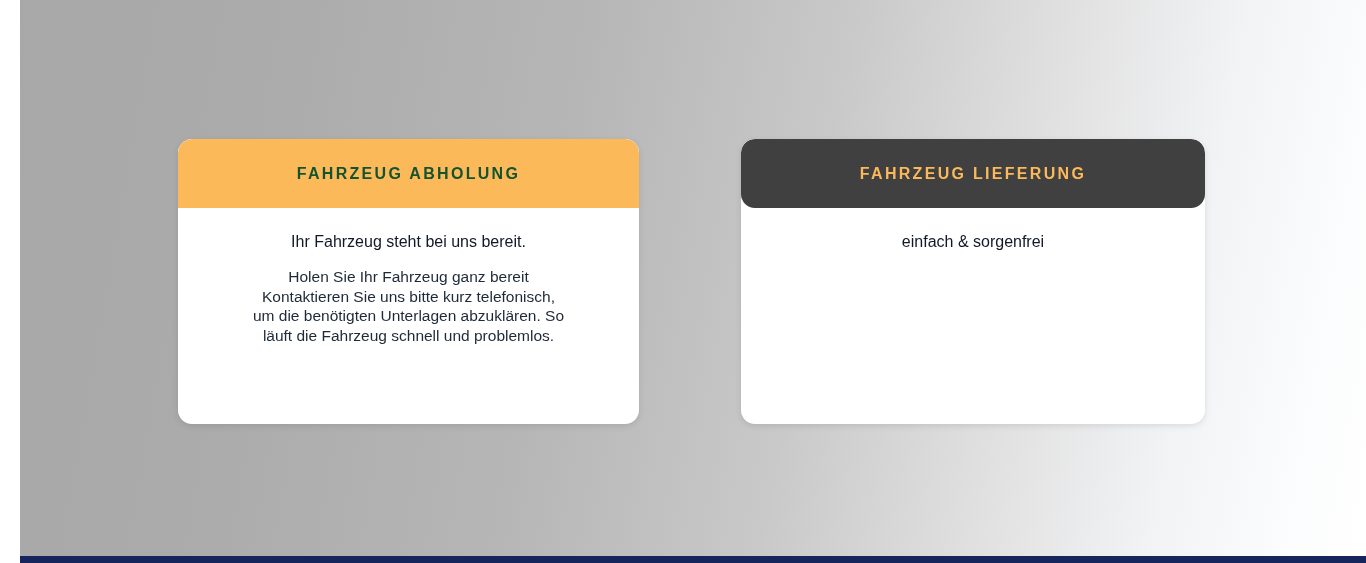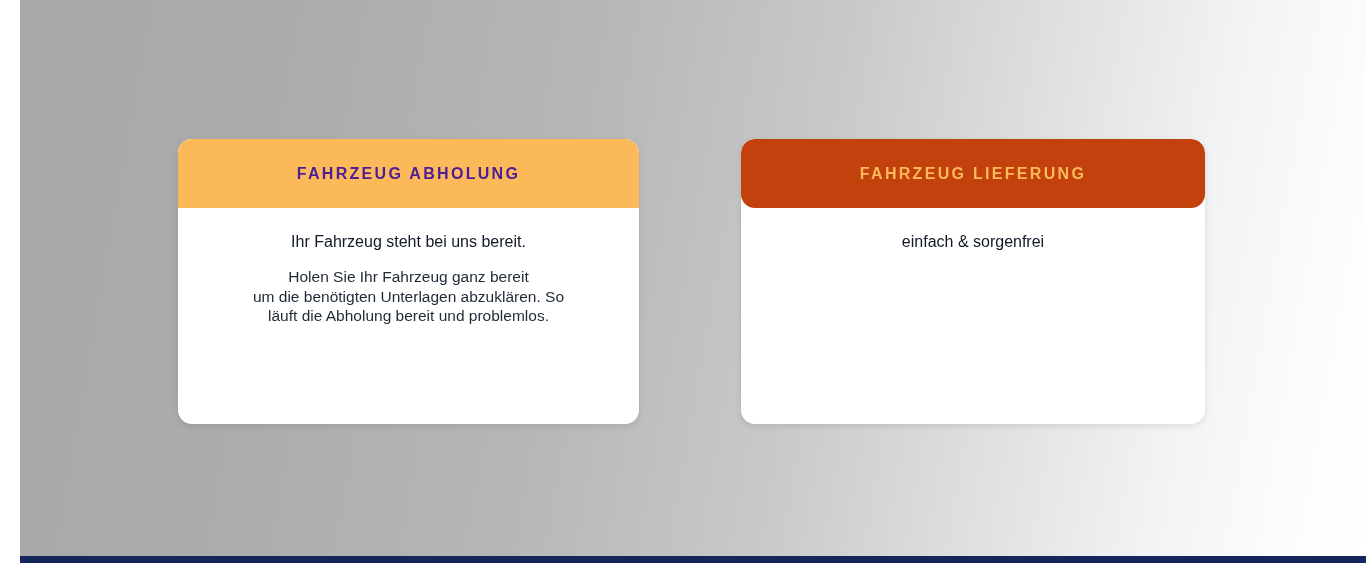--- a/index.html
+++ b/index.html
@@ -89,33 +89,33 @@
 
   .card-pickup .card-header {
     background: #fbb košu;
   }
 
   .card-pickup .card-header {
     background: #fbb95a;
   }
 
   .card-delivery .card-header {
-    background: #c2410c;
+    background: #404040;
     border-radius: 14px;
   }
 
   .card-header-title {
     font-size: 16px;
     font-weight: bold;
     letter-spacing: 2.3px;
     text-transform: uppercase;
   }
 
   .card-pickup .card-header-title {
-    color: #4c1d95;
+    color: #14532d;
   }
 
   .card-delivery .card-header-title {
     color: #fbb95a;
   }
 
   .card-body {
     padding: 24px 18px 20px 18px;
     text-align: center;
   }
@@ -154,22 +154,23 @@
   <div class="cards">
 
     <div class="card card-pickup">
       <div class="card-header">
         <span class="card-header-title">FAHRZEUG ABHOLUNG</span>
       </div>
       <div class="card-body">
         <p class="card-subtitle">Ihr Fahrzeug steht bei uns bereit.</p>
         <p class="card-text">
           <span class="line">Holen Sie Ihr Fahrzeug ganz bereit</span>
+          <span class="line">Kontaktieren Sie uns bitte kurz telefonisch,</span>
           <span class="line">um die benötigten Unterlagen abzuklären. So</span>
-          <span class="line">läuft die Abholung bereit und problemlos.</span>
+          <span class="line">läuft die Fahrzeug schnell und problemlos.</span>
         </p>
       </div>
     </div>
 
     <div class="card card-delivery">
       <div class="card-header">
         <span class="card-header-title">FAHRZEUG LIEFERUNG</span>
       </div>
       <div class="card-body">
         <p class="card-subtitle">einfach &amp; sorgenfrei</p>

